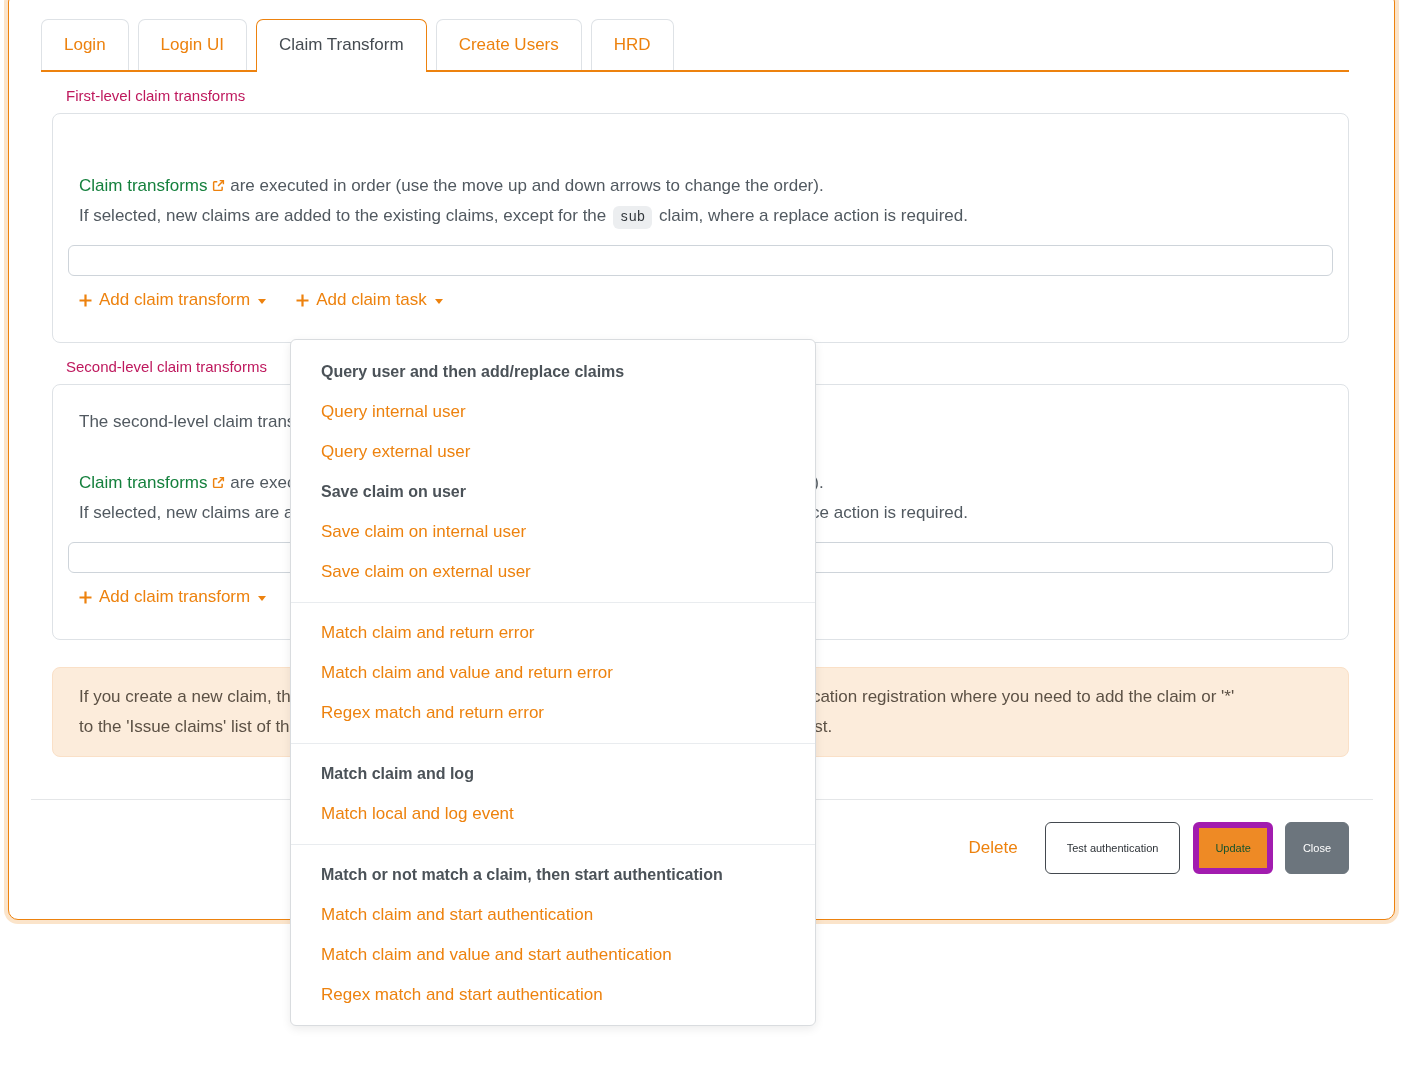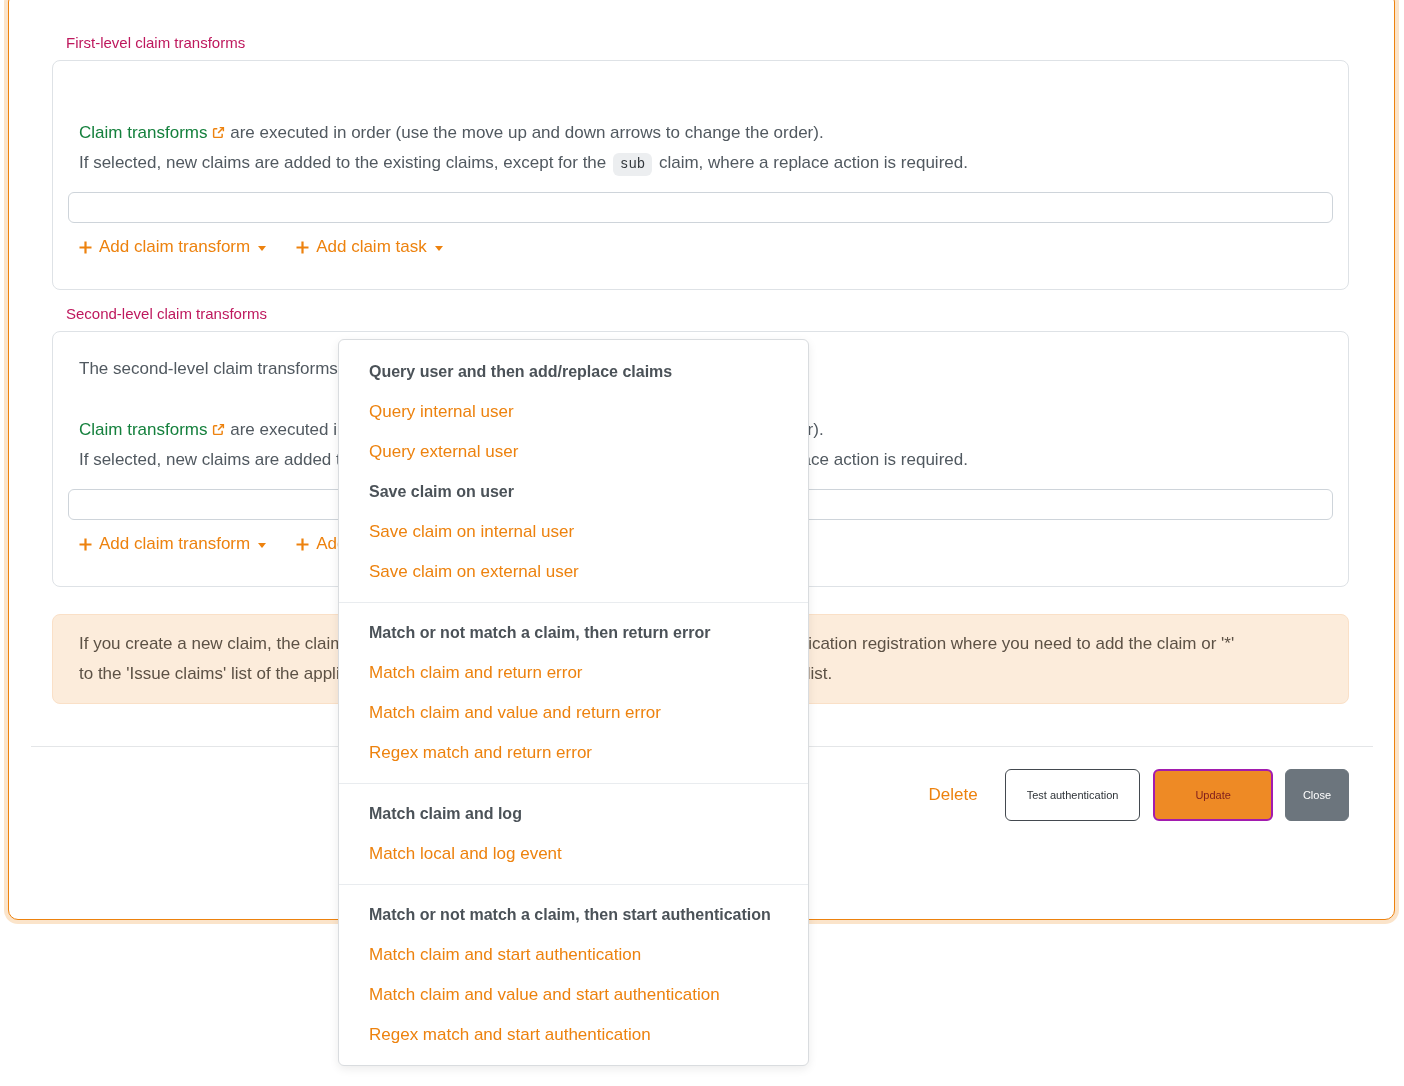--- a/index.html
+++ b/index.html
@@ -69,41 +69,47 @@
   .alert-line { line-height: 30px; white-space: nowrap; overflow: hidden; }
   .alert .clip { display: inline-block; width: 697px; overflow: hidden; white-space: nowrap; vertical-align: top; }
 
   .hr { border: none; border-top: 1px solid #e4e6e8; margin: 42px 21px 0 22px; }
 
   
   .footer { display: flex; align-items: center; justify-content: flex-end; margin: 22px 45px 0 43px; }
   .delete { color: #ED820E; font-size: 17px; cursor: pointer; margin-right: 27px; text-decoration: none; }
   .btn { font-family: inherit; font-size: 11px; border-radius: 6px; cursor: pointer; height: 52px; line-height: 24px; }
   .btn-outline { background: #fff; color: #2e3338; border: 1px solid #43494f; padding: 0 21px; margin-right: 13px; }
-  .btn-primary { background: #EE8A25; color: #7f1d1d; border: 2px solid #a21caf; padding: 0 40px; margin-right: 12px; }
+  .btn-primary { background: #EE8A25; color: #14532d; border: 6px solid #a21caf; padding: 0 16px; margin-right: 12px; }
   .btn-secondary { background: #6C757D; color: #fff; border: 1px solid #6C757D; padding: 0 17px; }
 
   
   .dropdown {
-    position: absolute; left: 290px; top: 339px; width: 471px; z-index: 10;
+    position: absolute; left: 290px; top: 339px; width: 526px; z-index: 10;
     background: #fff; border: 1px solid #d9dcdf; border-radius: 6px;
     box-shadow: 0 3px 10px rgba(0,0,0,0.08);
     padding: 12px 0 10px 0;
-    margin-left: 48px;
   }
   .dd-header { font-size: 16px; font-weight: 700; color: #4b5258; padding: 8px 30px; line-height: 24px; white-space: nowrap; }
   .dd-item { font-size: 17px; color: #ED820E; padding: 8px 30px; line-height: 24px; cursor: pointer; white-space: nowrap; }
   .dd-divider { border-top: 1px solid #e9ecef; margin: 10px 0; }
 </style>
 </head>
 <body>
 
 <div class="page">
   <div class="panel">
 
+    <div class="tabs">
+      <div class="tab">Login</div>
+      <div class="tab">Login UI</div>
+      <div class="tab active">Claim Transform</div>
+      <div class="tab">Create Users</div>
+      <div class="tab">HRD</div>
+    </div>
 
     <div class="content">
 
       <div class="section-label">First-level claim transforms</div>
       <div class="fieldset">
         <p class="info">
           <a class="link"><span>Claim transforms</span><svg class="ext-icon" width="13" height="13" viewBox="0 0 16 16" fill="none" stroke="currentColor" stroke-width="1.8">
                 <path d="M12.5 9.5v3.5a1 1 0 0 1-1 1H3a1 1 0 0 1-1-1V4.5a1 1 0 0 1 1-1h3.5"></path>
                 <path d="M9.5 2h4.5v4.5"></path>
                 <path d="M14 2 7.5 8.5"></path>
@@ -183,21 +189,20 @@
     <div class="dd-header">Query user and then add/replace claims</div>
     <div class="dd-item">Query internal user</div>
     <div class="dd-item">Query external user</div>
 
     <div class="dd-header">Save claim on user</div>
     <div class="dd-item">Save claim on internal user</div>
     <div class="dd-item">Save claim on external user</div>
 
     <div class="dd-divider"></div>
 
-    <div class="dd-header">Match or not match a claim, then return error</div>
     <div class="dd-item">Match claim and return error</div>
     <div class="dd-item">Match claim and value and return error</div>
     <div class="dd-item">Regex match and return error</div>
 
     <div class="dd-divider"></div>
 
     <div class="dd-header">Match claim and log</div>
     <div class="dd-item">Match local and log event</div>
 
     <div class="dd-divider"></div>

